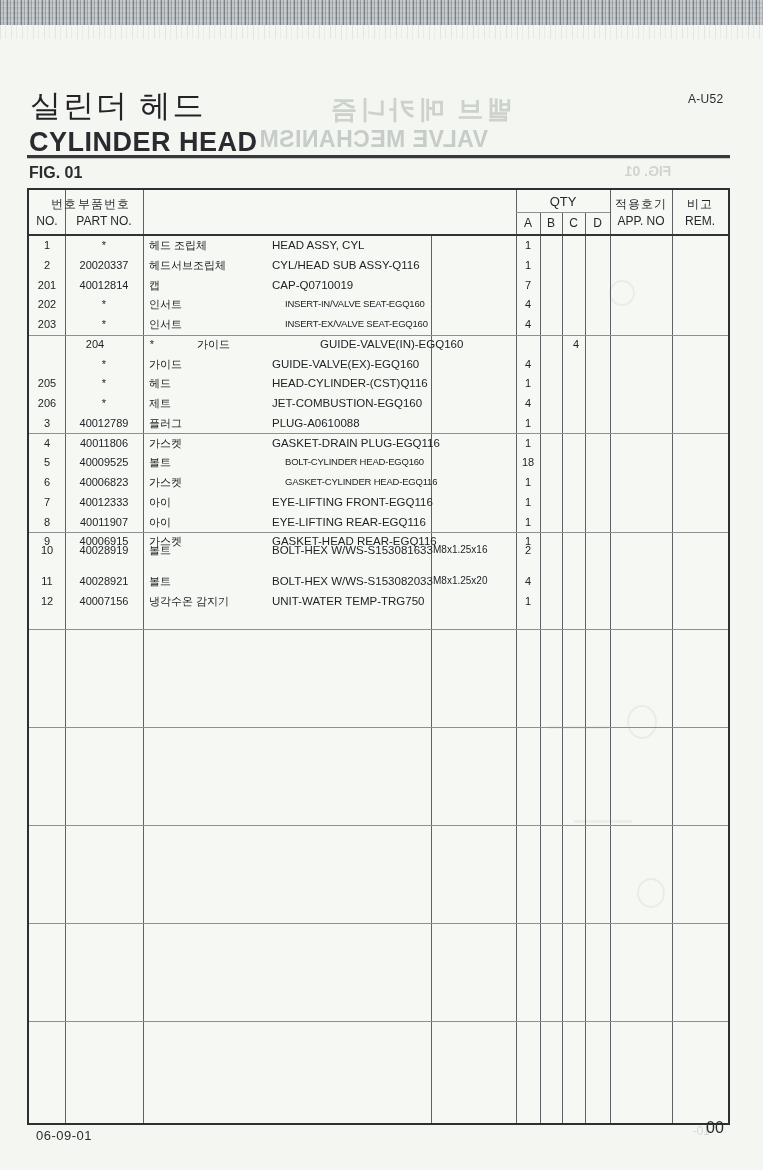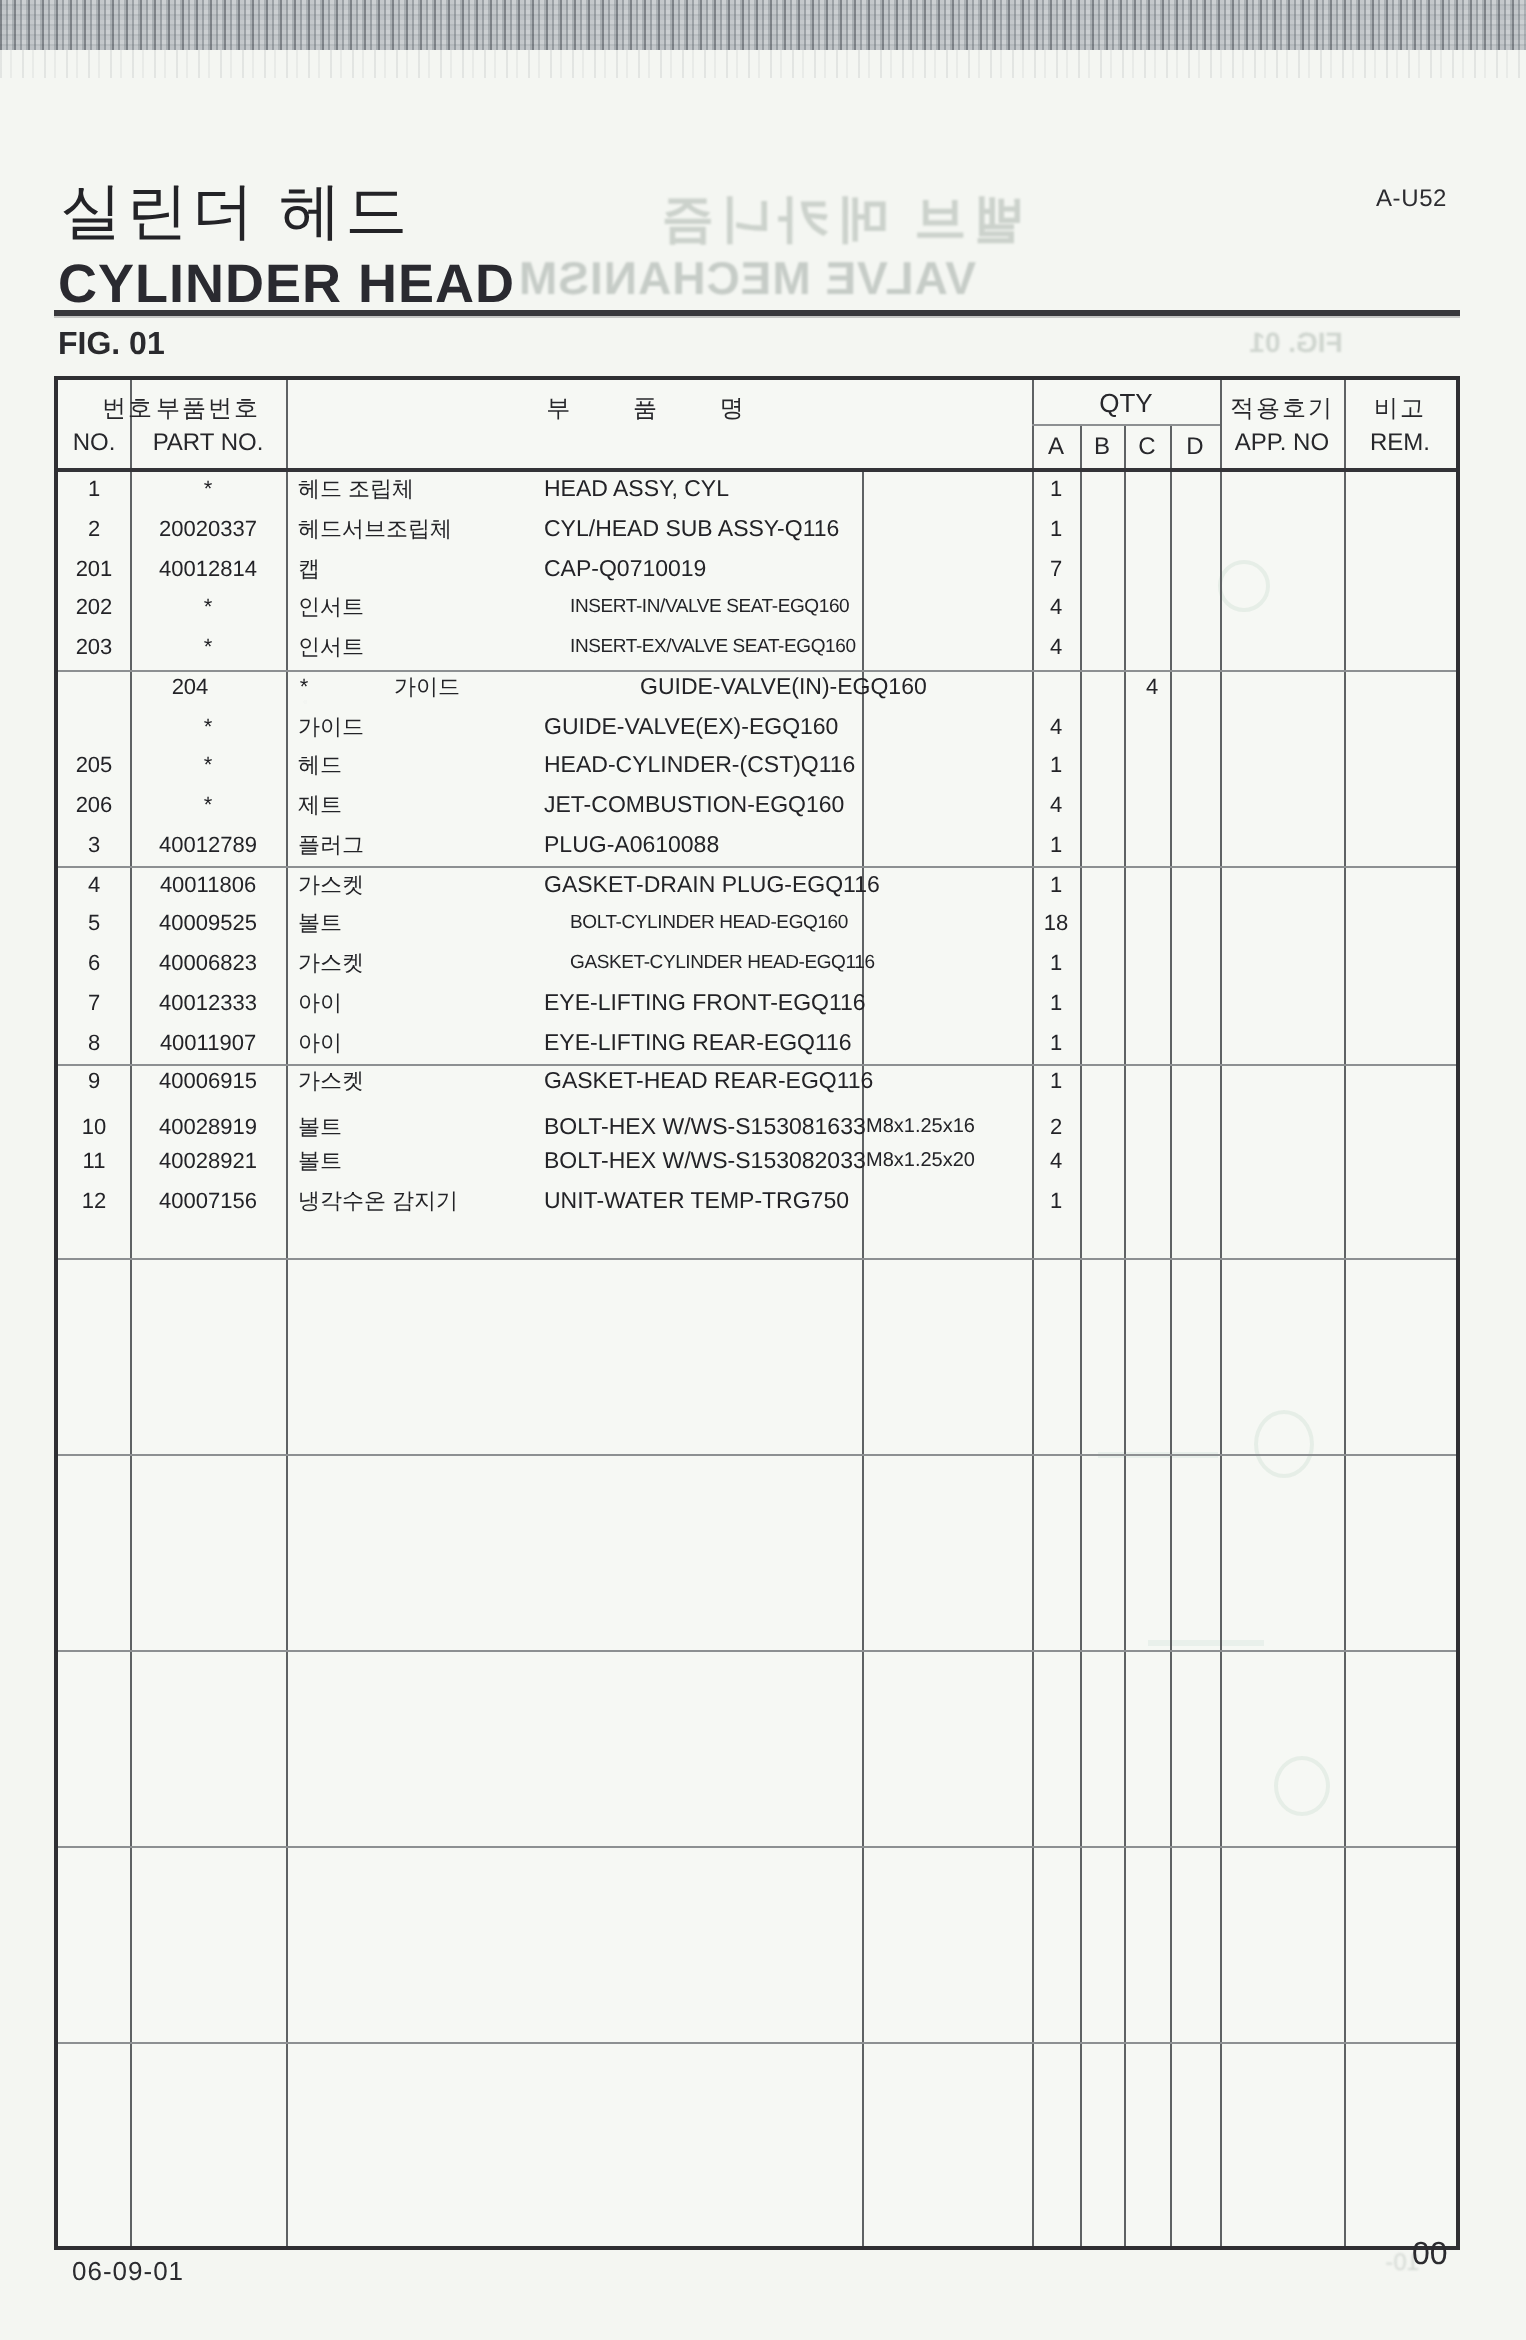--- a/index.html
+++ b/index.html
@@ -115,21 +115,20 @@
   <div class="hline" style="left:0; top:439px; width:699px;"></div>
   <div class="hline" style="left:0; top:537px; width:699px;"></div>
   <div class="hline" style="left:0; top:635px; width:699px;"></div>
   <div class="hline" style="left:0; top:733px; width:699px;"></div>
   <div class="hline" style="left:0; top:831px; width:699px;"></div>
 
   <div class="hcell ko" style="left:0;    top:6px;  width:36px;padding-left:22px;">번호</div>
   <div class="hcell" style="left:0;    top:24px; width:36px;">NO.</div>
   <div class="hcell ko" style="left:36px; top:6px;  width:78px;">부품번호</div>
   <div class="hcell" style="left:36px; top:24px; width:78px;">PART NO.</div>
-  <div class="hcell ko" style="left:114px; top:6px;  width:373px; letter-spacing:14px;">부   품   명</div>
   <div class="hcell" style="left:487px; top:4px;  width:94px; font-size:13px;">QTY</div>
   <div class="hcell" style="left:487px; top:26px; width:24px;">A</div>
   <div class="hcell" style="left:511px; top:26px; width:22px;">B</div>
   <div class="hcell" style="left:533px; top:26px; width:23px;">C</div>
   <div class="hcell" style="left:556px; top:26px; width:25px;">D</div>
   <div class="hcell ko" style="left:581px; top:6px;  width:62px;">적용호기</div>
   <div class="hcell" style="left:581px; top:24px; width:62px;">APP. NO</div>
   <div class="hcell ko" style="left:643px; top:6px;  width:56px;">비고</div>
   <div class="hcell" style="left:643px; top:24px; width:56px;">REM.</div>
 
@@ -238,21 +237,21 @@
         <span class="cell desc">EYE-LIFTING REAR-EGQ116</span>
         <span class="cell qa">1</span>
       </div>
       <div class="trow" style="top: 341.25px;">
         <span class="cell no">9</span>
         <span class="cell part">40006915</span>
         <span class="cell kname">가스켓</span>
         <span class="cell desc">GASKET-HEAD REAR-EGQ116</span>
         <span class="cell qa">1</span>
       </div>
-      <div class="trow" style="top: 364px;">
+      <div class="trow" style="top: 350px;">
         <span class="cell no">10</span>
         <span class="cell part">40028919</span>
         <span class="cell kname">볼트</span>
         <span class="cell desc">BOLT-HEX W/WS-S153081633</span>
         <span class="cell spec">M8x1.25x16</span>
         <span class="cell qa">2</span>
       </div>
       <div class="trow" style="top: 380.75px;">
         <span class="cell no">11</span>
         <span class="cell part">40028921</span>

